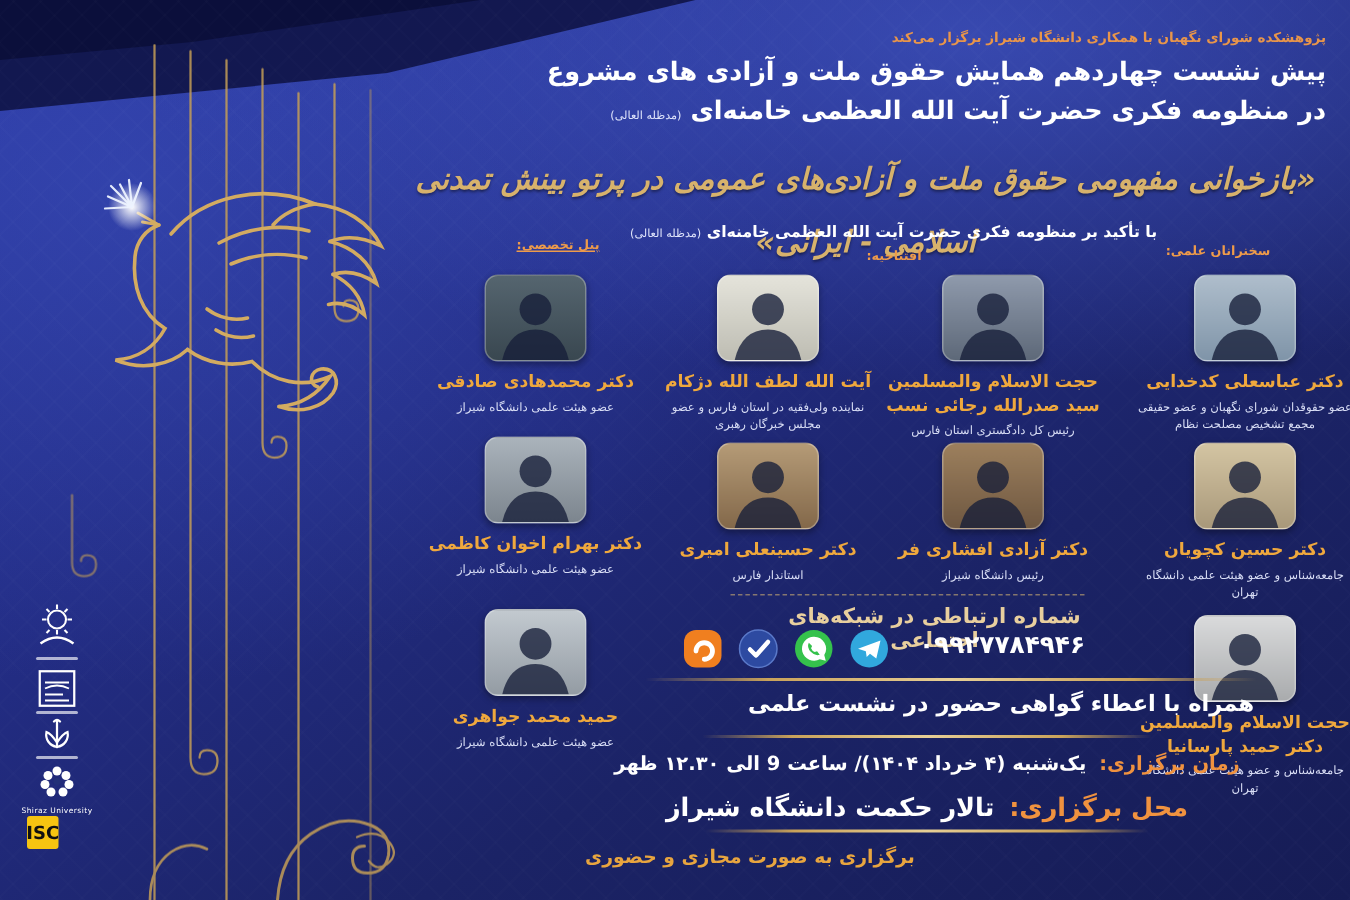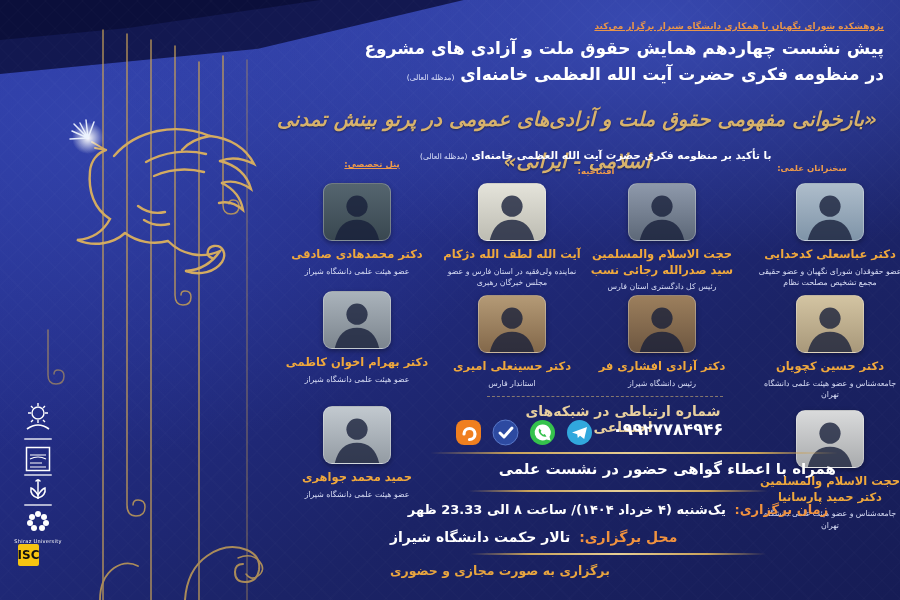--- a/index.html
+++ b/index.html
@@ -17,21 +17,21 @@
       repeating-linear-gradient(45deg, rgba(255,255,255,.02) 0 1.5px, transparent 1.5px 13px),
       repeating-linear-gradient(-45deg, rgba(255,255,255,.02) 0 1.5px, transparent 1.5px 13px);
   }
   .wedge1 { position:absolute; top:0; left:0; width:478px; height:84px; background:rgba(15,20,70,.9);
             clip-path:polygon(0 0, 97% 0, 54% 58%, 0 88%); }
   .wedge2 { position:absolute; top:0; left:0; width:320px; height:40px; background:rgba(10,14,54,.8);
             clip-path:polygon(0 0, 100% 0, 40% 70%, 0 100%); }
   svg.decor { position:absolute; left:0; top:0; pointer-events:none; }
 
   
-  .organizer { position:absolute; top:21px; right:16px; font-size:9px; font-weight:bold; color:#e8954a; letter-spacing:.2px;text-decoration:underline; }
+  .organizer { position:absolute; top:21px; right:16px; font-size:9px; font-weight:bold; color:#e8954a; letter-spacing:.2px; }
   .t1 { position:absolute; top:38px; right:16px; font-size:17px; font-weight:800; color:#ffffff; }
   .t2 { position:absolute; top:64px; right:16px; font-size:17px; font-weight:800; color:#ffffff; }
   .hon { font-size:7.5px; font-weight:normal; color:#dfe4fb; }
   .callig { position:absolute; top:98px; left:268px; right:14px; text-align:center;
             font-size:20px; font-style:italic; font-weight:bold; color:#d7b26c;
             text-shadow:0 1px 2px rgba(0,0,0,.4); line-height:42px; }
   .emphasis { position:absolute; top:149px; left:420px; width:430px; text-align:left;
               font-size:10.5px; font-weight:bold; color:#ffffff; }
 
   
@@ -64,22 +64,22 @@
               background:linear-gradient(90deg, transparent, #c9a25a 20%, #e7cf96 50%, #c9a25a 80%, transparent); }
   .d1 { top:452px; left:430px; width:408px; }
   .d2 { top:490px; left:468px; width:300px; }
   .d3 { top:553px; left:470px; width:296px; }
 
   
   .cert { position:absolute; top:460px; left:400px; width:436px; text-align:right;
           font-size:15px; font-weight:800; color:#ffffff; }
   .time-line { position:absolute; top:502px; left:390px; width:456px; text-align:center;
                font-size:13px; font-weight:800; color:#ffffff; }
-  .venue-line { position:absolute; top:529px; left:390px; width:456px; text-align:left;
-                font-size:14px; font-weight:800; color:#ffffff; }
+  .venue-line { position:absolute; top:529px; left:390px; width:456px; text-align:center;
+                font-size:17px; font-weight:800; color:#ffffff; }
   .olbl { color:#f0923f; margin-left:4px; }
   .format-line { position:absolute; top:563px; left:390px; width:456px; text-align:left;
                  font-size:12.5px; font-weight:800; color:#e8a53f; }
 
   
   .logo { position:absolute; left:14px; width:48px; text-align:center; }
   .logo svg { display:block; margin:0 auto; }
   .cap-bar { width:28px; height:2px; background:rgba(255,255,255,.65); margin:2px auto 0; border-radius:1px; }
   .shiraz-cap { font-size:5px; color:#ffffff; margin-top:2px; letter-spacing:.3px; }
   .isc-box { position:absolute; left:18px; top:544px; width:21px; height:22px; background:#f6c411;
@@ -275,21 +275,21 @@
     <circle cx="13.5" cy="13.5" r="12.5" fill="#31a8dd"></circle>
     <path d="M6 13.5 l15 -5.5 l-2.8 12 l-4.2 -3.2 l-2.2 2.2 l-.6 -3.8z" fill="#fff"></path>
   </svg>
   <div class="phone">۰۹۹۲۷۷۸۴۹۴۶</div>
 
   <div class="gold-div d1"></div>
   <div class="cert">همراه با اعطاء گواهی حضور در نشست علمی</div>
   <div class="gold-div d2"></div>
   <div class="time-line">
     <span class="olbl">زمان برگزاری:</span>
-    <span>یک‌شنبه (۴ خرداد ۱۴۰۴)/ ساعت ۸ الی 23.33 ظهر</span>
+    <span>یک‌شنبه (۴ خرداد ۱۴۰۴)/ ساعت 9 الی ۱۲.۳۰ ظهر</span>
   </div>
   <div class="venue-line">
     <span class="olbl">محل برگزاری:</span>
     <span>تالار حکمت دانشگاه شیراز</span>
   </div>
   <div class="gold-div d3"></div>
   <div class="format-line">برگزاری به صورت مجازی و حضوری</div>
 
   <div class="logo" style="top:402px;">
     <svg width="30" height="34" viewBox="0 0 30 34">

